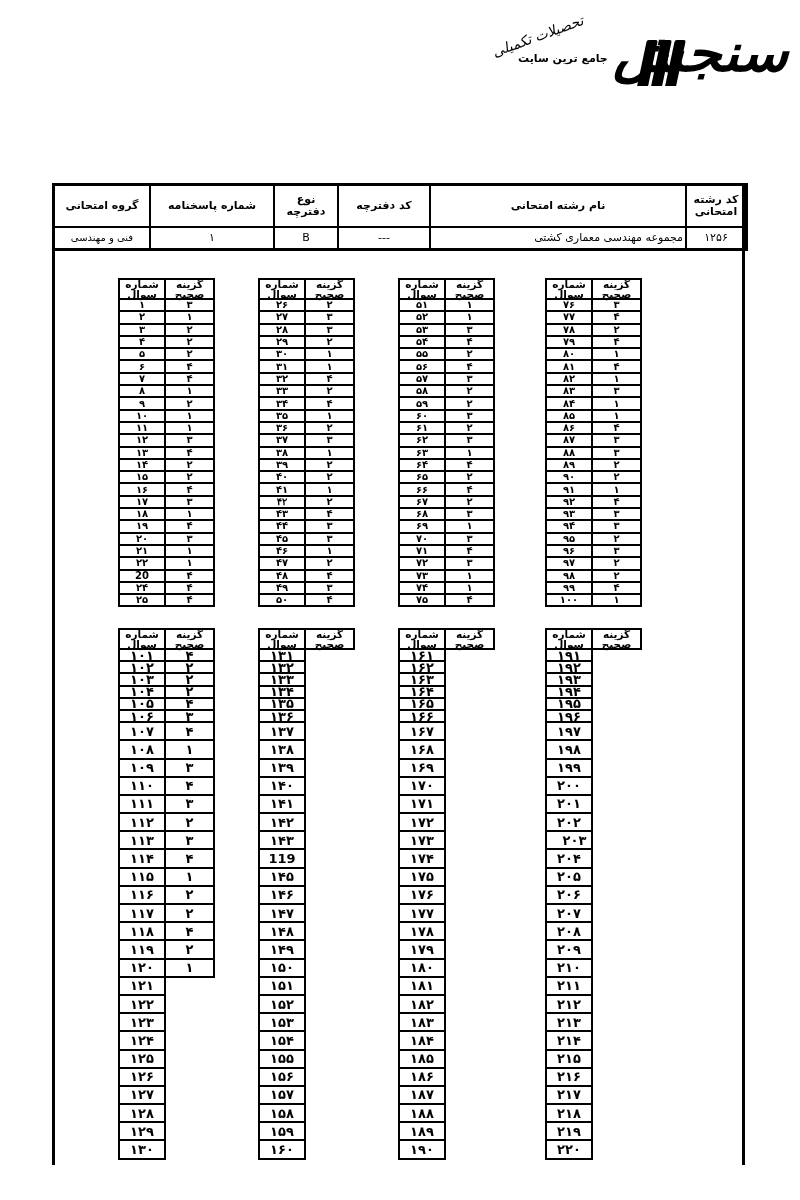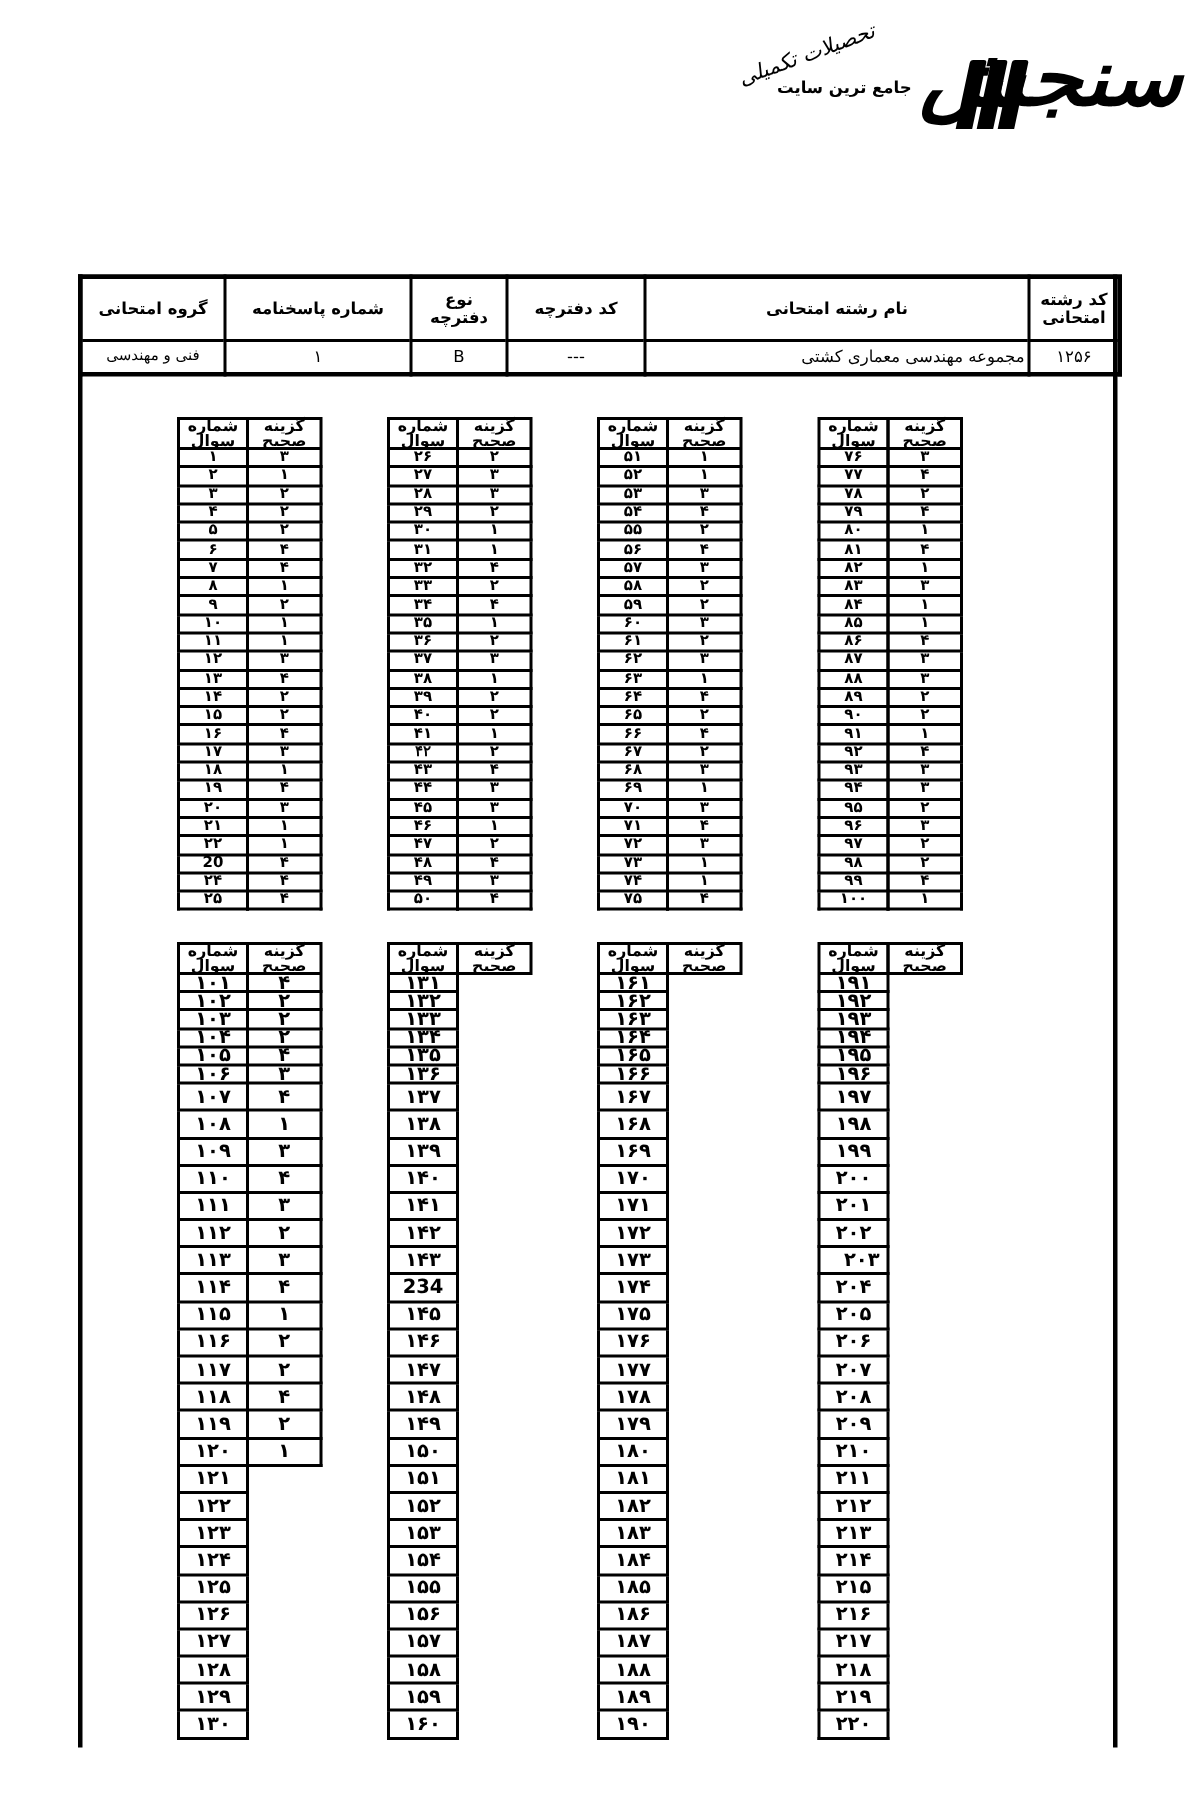--- a/index.html
+++ b/index.html
@@ -411,21 +411,21 @@
         <div class="cell" style="height: 12.2px;">۱۳۴</div>
         <div class="cell" style="height: 12.2px;">۱۳۵</div>
         <div class="cell" style="height: 12.2px;">۱۳۶</div>
         <div class="cell" style="height: 18.2px;">۱۳۷</div>
         <div class="cell" style="height: 18.2px;">۱۳۸</div>
         <div class="cell" style="height: 18.2px;">۱۳۹</div>
         <div class="cell" style="height: 18.2px;">۱۴۰</div>
         <div class="cell" style="height: 18.2px;">۱۴۱</div>
         <div class="cell" style="height: 18.2px;">۱۴۲</div>
         <div class="cell" style="height: 18.2px;">۱۴۳</div>
-        <div class="cell" style="height: 18.2px;">234</div>
+        <div class="cell" style="height: 18.2px;">119</div>
         <div class="cell" style="height: 18.2px;">۱۴۵</div>
         <div class="cell" style="height: 18.2px;">۱۴۶</div>
         <div class="cell" style="height: 18.2px;">۱۴۷</div>
         <div class="cell" style="height: 18.2px;">۱۴۸</div>
         <div class="cell" style="height: 18.2px;">۱۴۹</div>
         <div class="cell" style="height: 18.2px;">۱۵۰</div>
         <div class="cell" style="height: 18.2px;">۱۵۱</div>
         <div class="cell" style="height: 18.2px;">۱۵۲</div>
         <div class="cell" style="height: 18.2px;">۱۵۳</div>
         <div class="cell" style="height: 18.2px;">۱۵۴</div>

